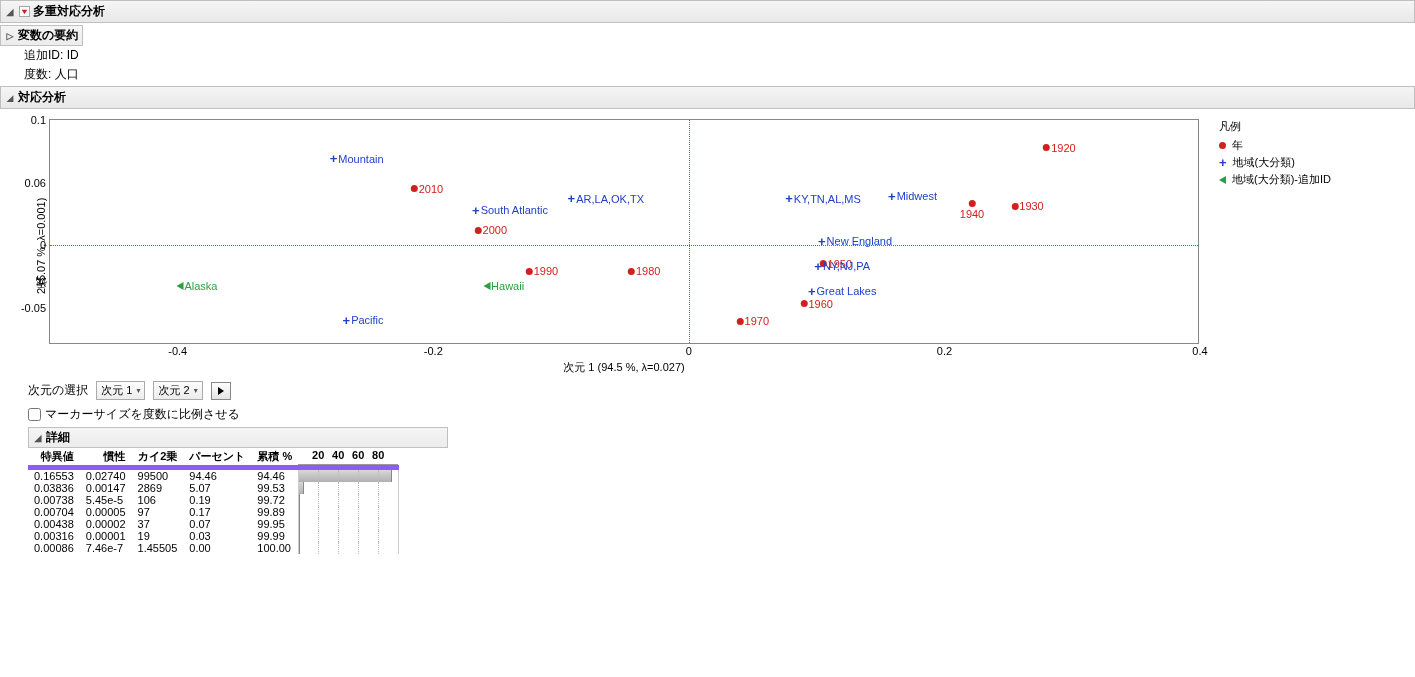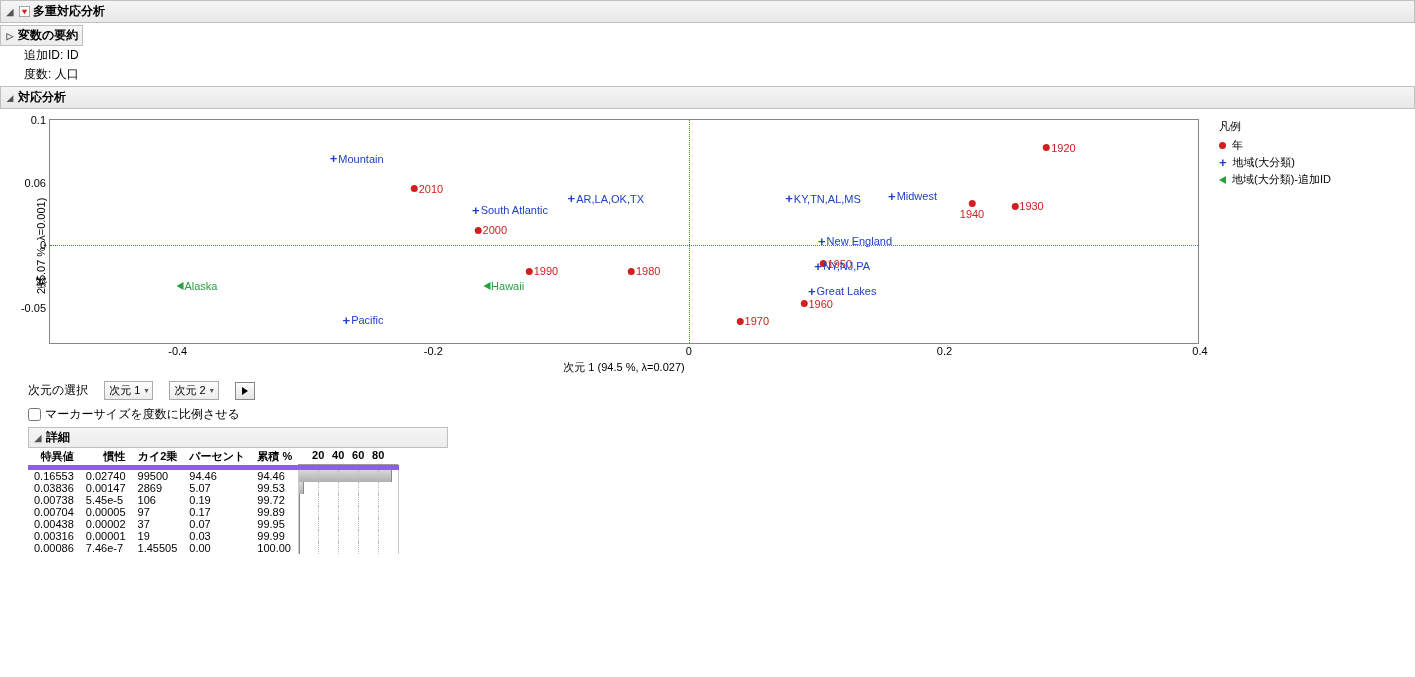--- a/index.html
+++ b/index.html
@@ -24,21 +24,21 @@
 .pt.red { color: #d02020; }
 .pt.blue { color: #2040c8; }
 .pt.green { color: #2aa040; }
 .dot { width: 7px; height: 7px; border-radius: 50%; background: #d02020; flex-shrink: 0; }
 .plus { font-weight: bold; font-size: 13px; line-height: 7px; }
 .tri { width: 0; height: 0; border-top: 4px solid transparent; border-bottom: 4px solid transparent; border-right: 7px solid #2aa040; flex-shrink: 0; }
 .xaxis-label { text-align: center; font-size: 11px; padding-top: 16px; }
 .legend { padding-left: 20px; font-size: 11px; }
 .legend-title { font-weight: normal; margin-bottom: 4px; }
 .legend-item { display: flex; align-items: center; gap: 6px; margin-bottom: 2px; }
-.controls { padding: 6px 20px 4px 28px; display: flex; align-items: center; gap: 16px; }
+.controls { padding: 6px 20px 4px 28px; display: flex; align-items: center; gap: 8px; }
 .combo { border: 1px solid #aaa; background: linear-gradient(#fdfdfd,#ececec); padding: 1px 4px; display: inline-flex; align-items: center; gap: 4px; cursor: pointer; font-size: 11px; }
 .combo .arr { font-size: 8px; color: #555; }
 .go-btn { width: 20px; height: 18px; border: 1px solid #888; background: linear-gradient(#fdfdfd,#e4e4e4); display: inline-flex; align-items: center; justify-content: center; cursor: pointer; }
 .checkbox-row { padding: 2px 20px 4px 28px; display: flex; align-items: center; gap: 4px; }
 .details { padding-left: 28px; }
 .dt { border-collapse: collapse; font-size: 11px; }
 .dt th { font-weight: bold; text-align: right; padding: 1px 6px; border-bottom: 5px solid #8b5cf6; white-space: nowrap; }
 .dt td { text-align: left; padding: 0 6px; white-space: nowrap; }
 .barcell { border-left: 1px solid #ccc; border-right: 1px solid #ccc; padding: 0 !important; width: 100px; position: relative; }
 .barcell .grid { position: absolute; inset: 0; pointer-events: none; }

